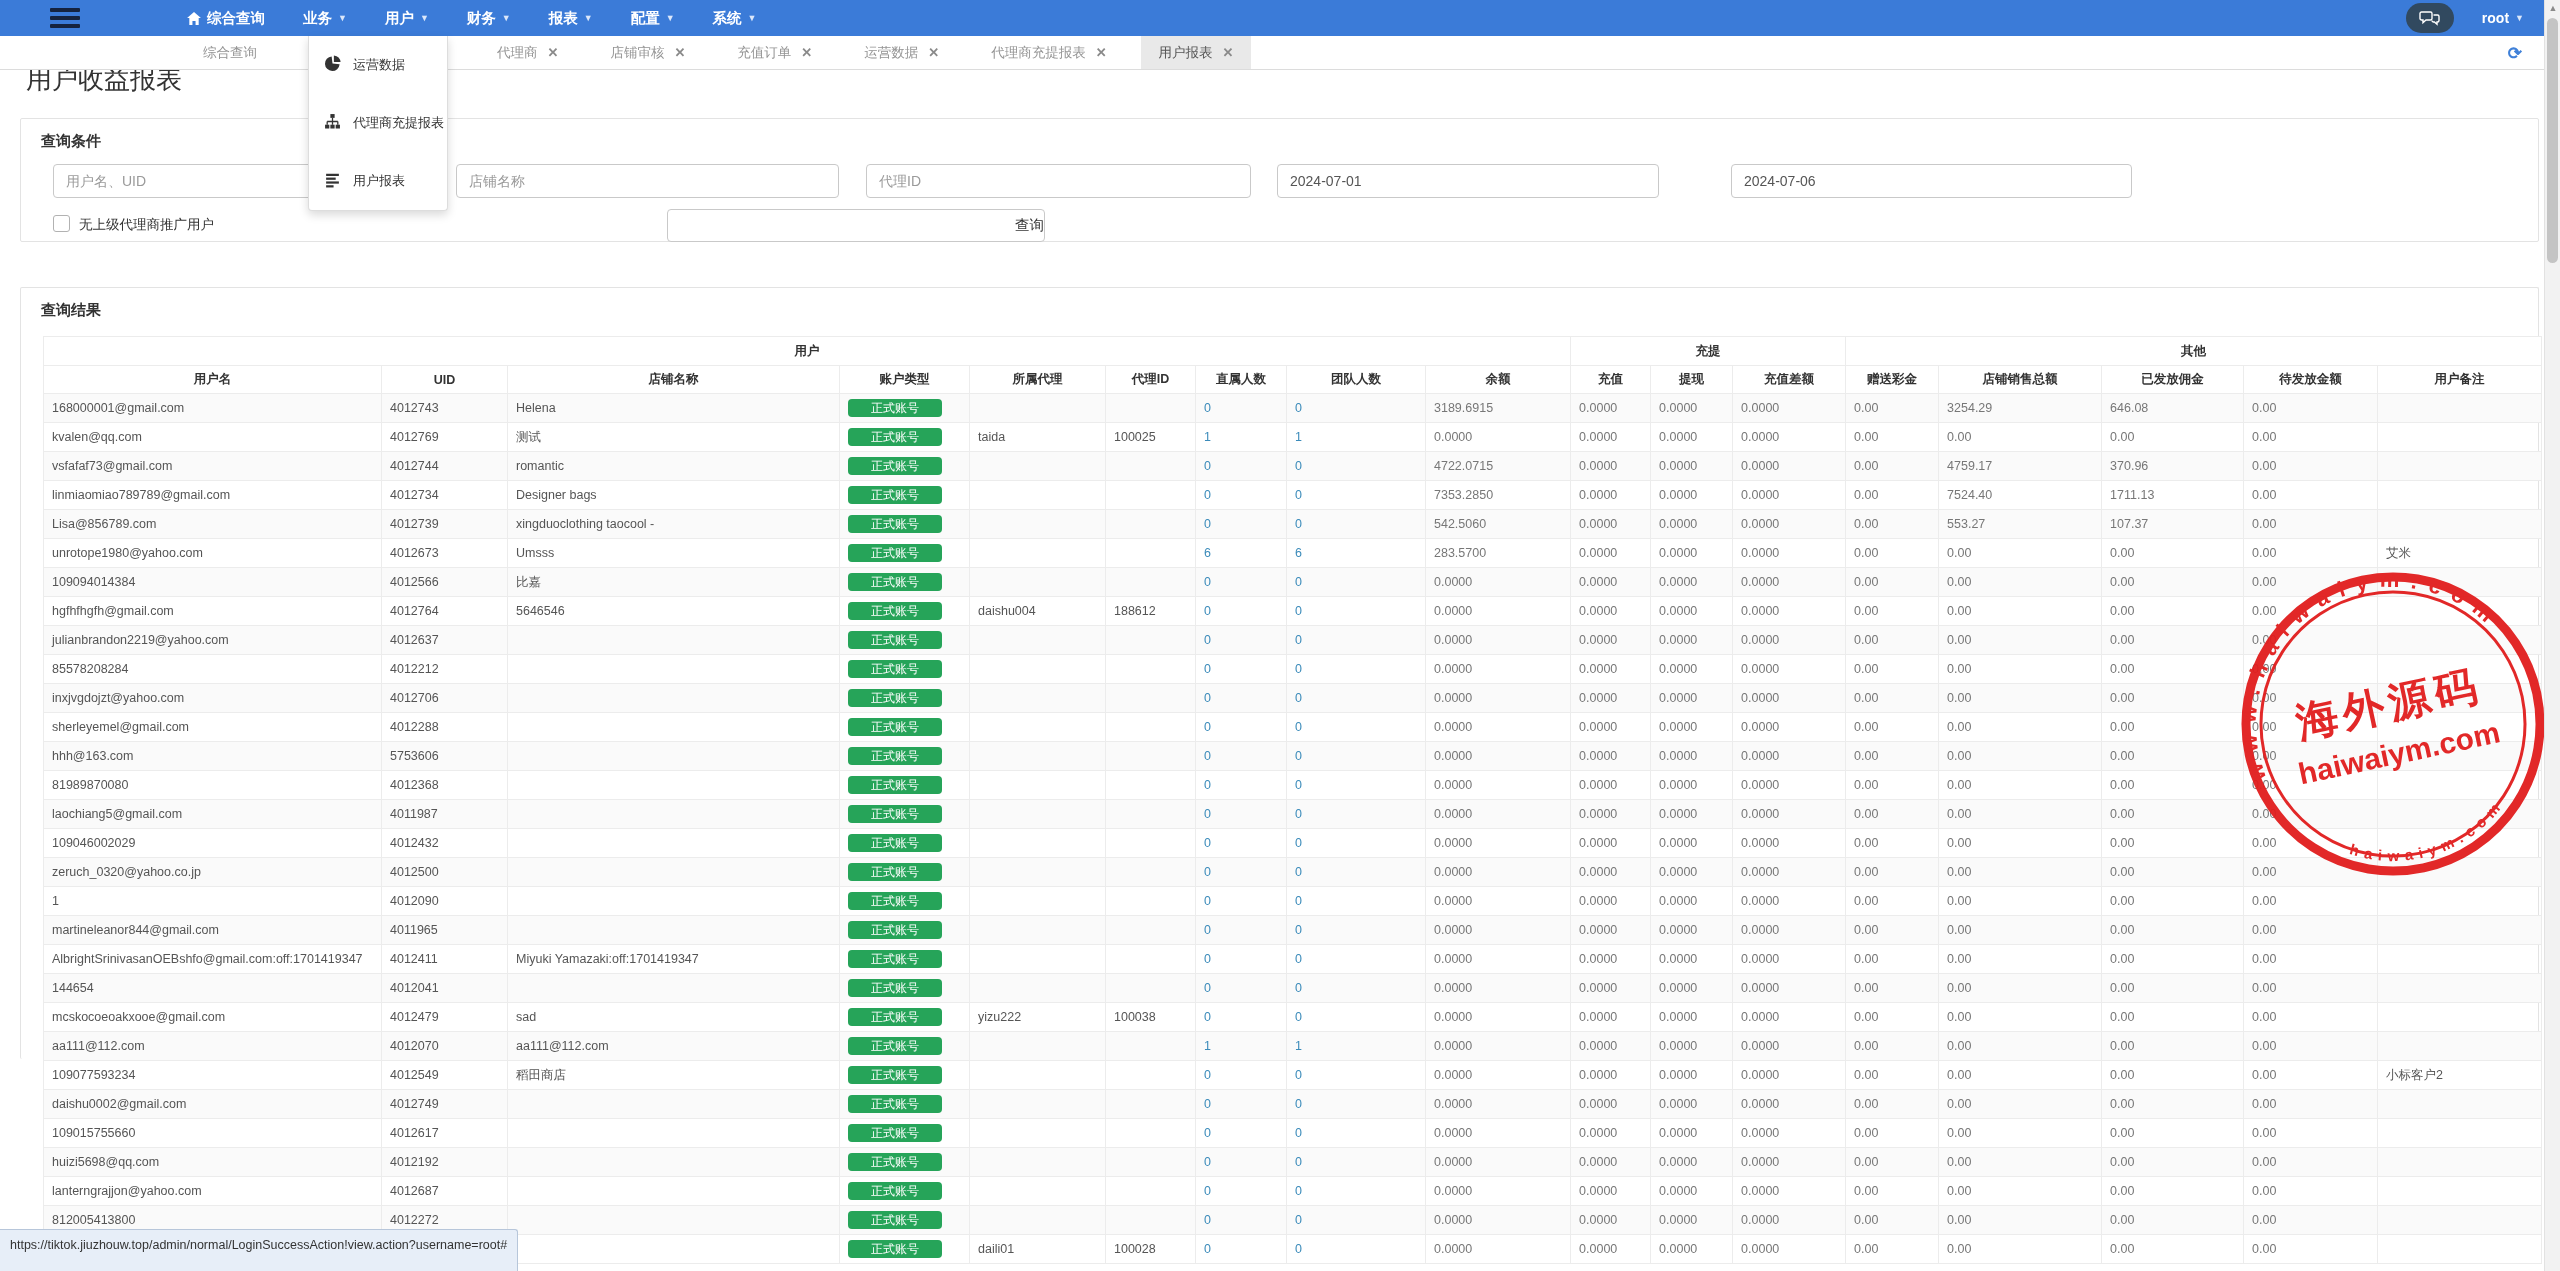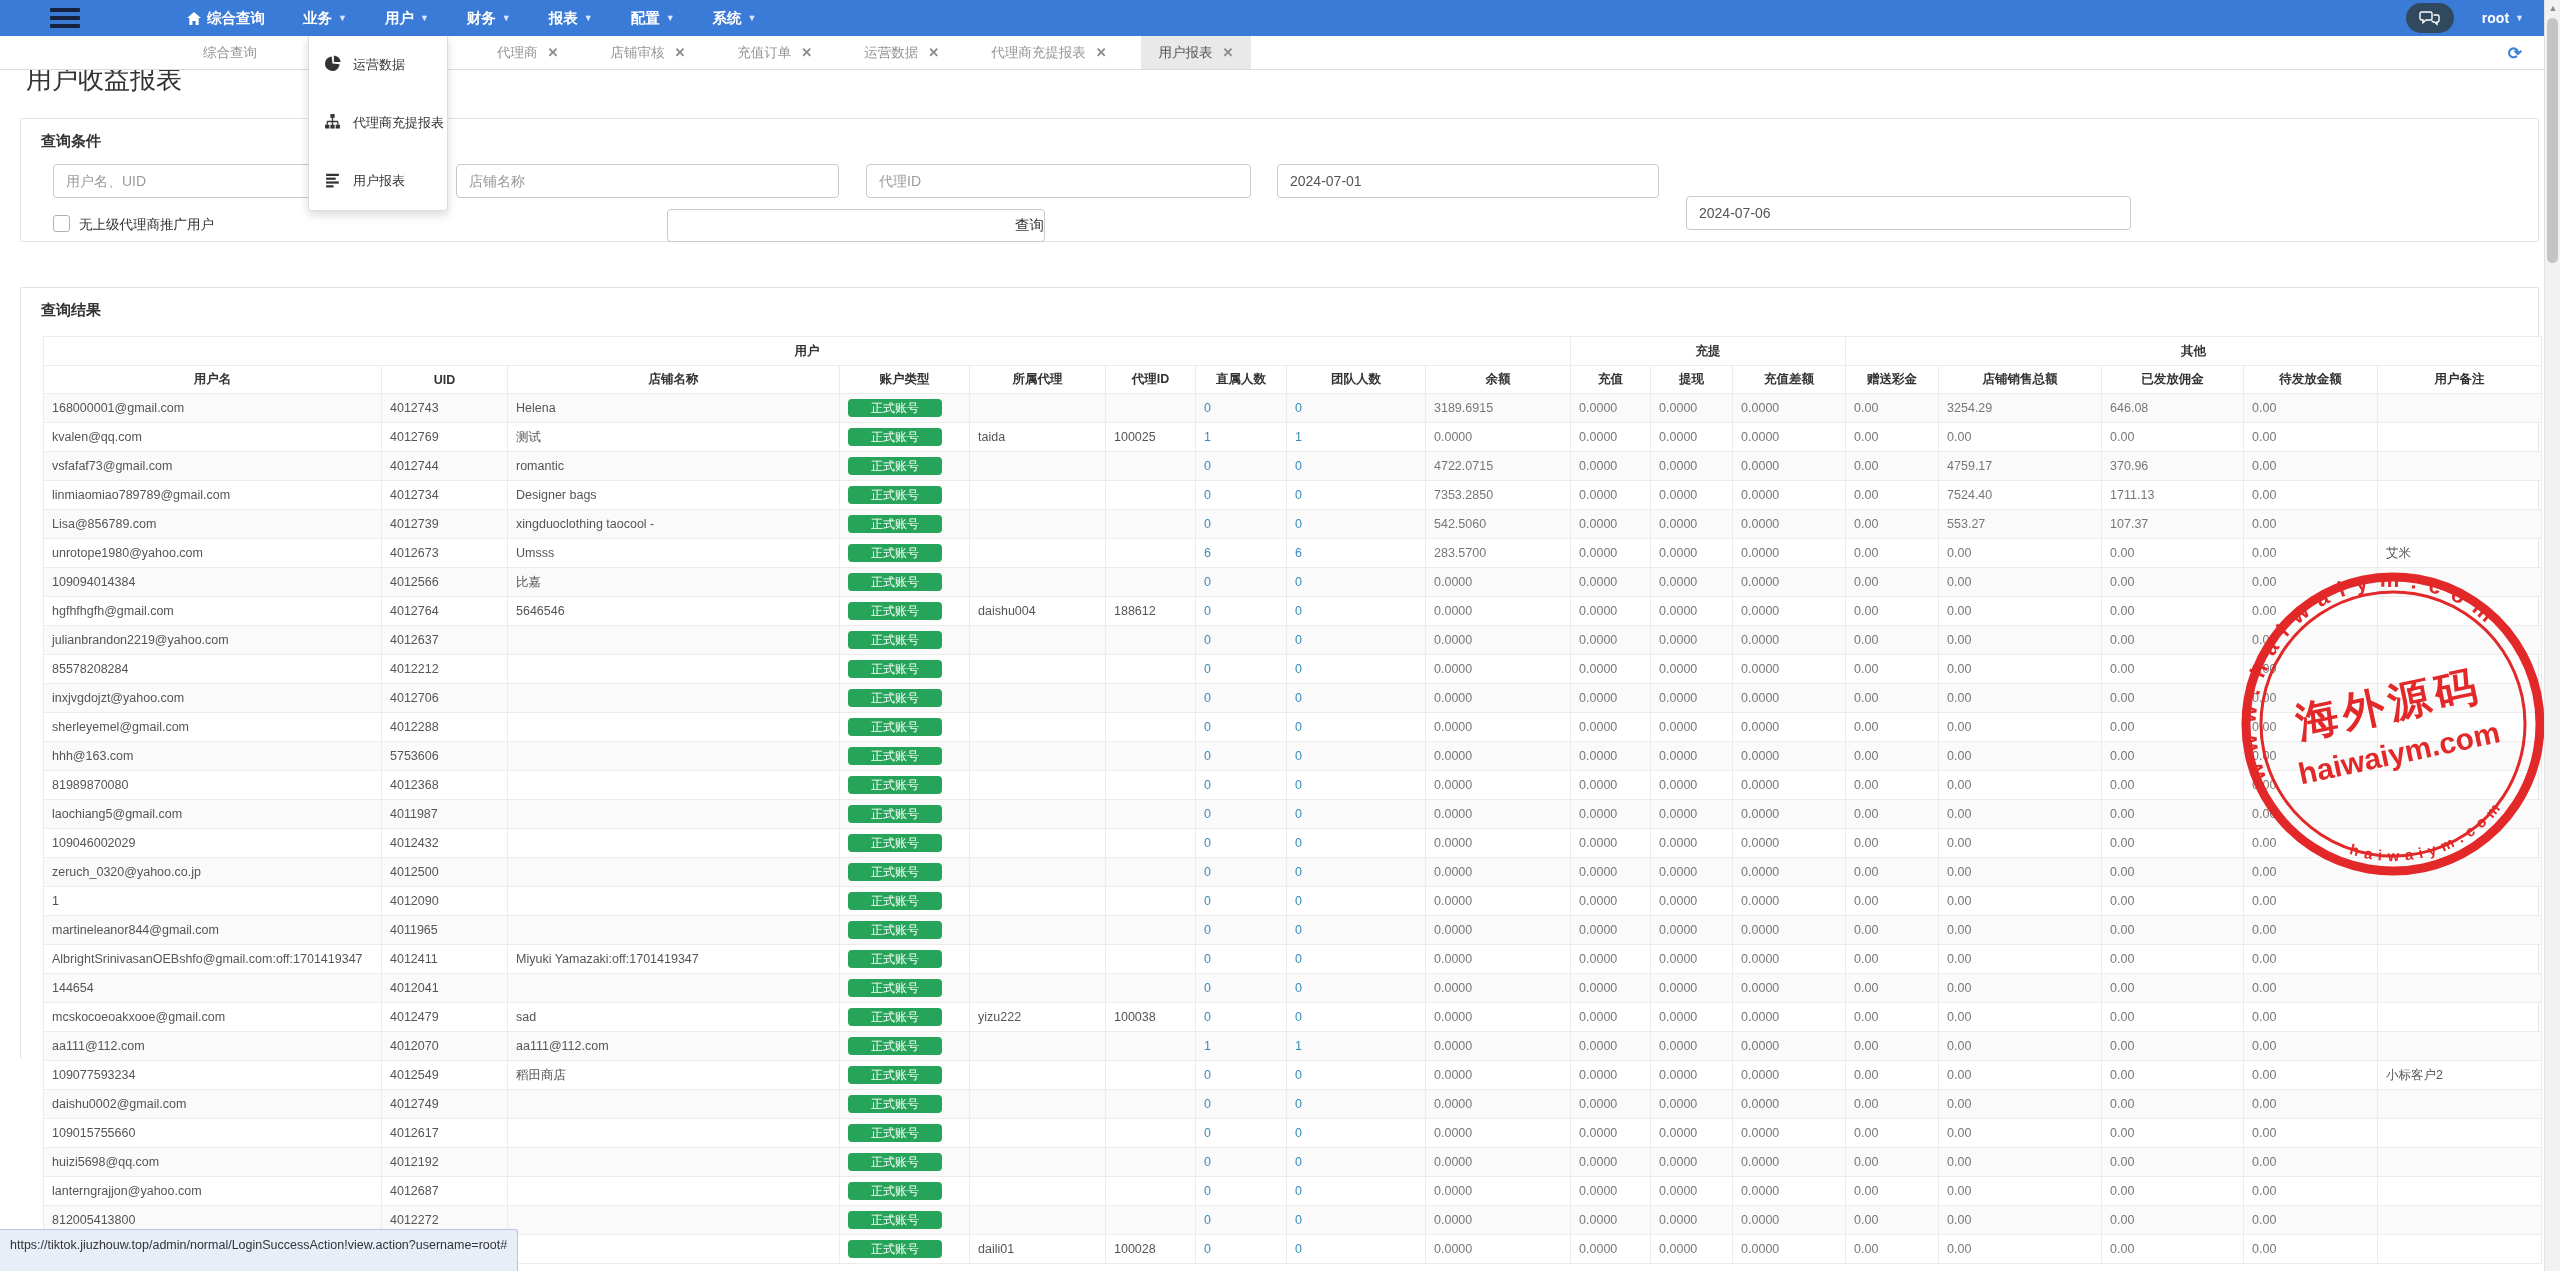--- a/index.html
+++ b/index.html
@@ -217,21 +217,21 @@
   </div>
 
 <div class="page-title">用户收益报表</div>
 
 <div class="panel" id="query-panel">
   <div class="panel-label">查询条件</div>
   <input style="left: 32px; width: 356px;" placeholder="用户名、UID">
   <input style="left: 435px; width: 383px;" placeholder="店铺名称">
   <input style="left: 845px; width: 385px;" placeholder="代理ID">
   <input style="left: 1256px; width: 382px;" value="2024-07-01">
-  <input style="left: 1665px; width: 445px; margin-top: 32px;" value="2024-07-06">
+  <input style="left: 1710px; width: 401px;" value="2024-07-06">
   <div class="checkbox"></div>
   <div class="checkbox-label">无上级代理商推广用户</div>
   <button class="query-btn">查询</button>
 </div>
 
 <div class="panel" id="results-panel">
   <div class="panel-label">查询结果</div>
   <table>
     <colgroup id="cols">
         <col style="width: 338px;">

